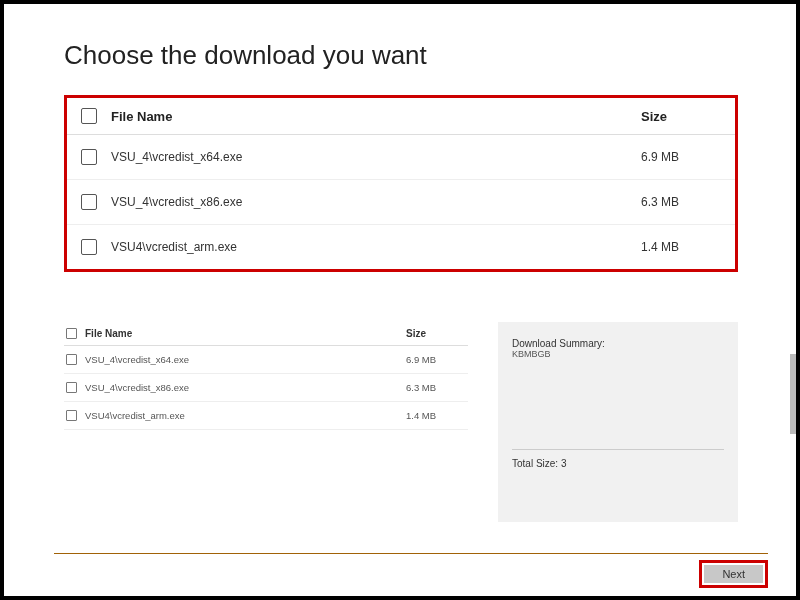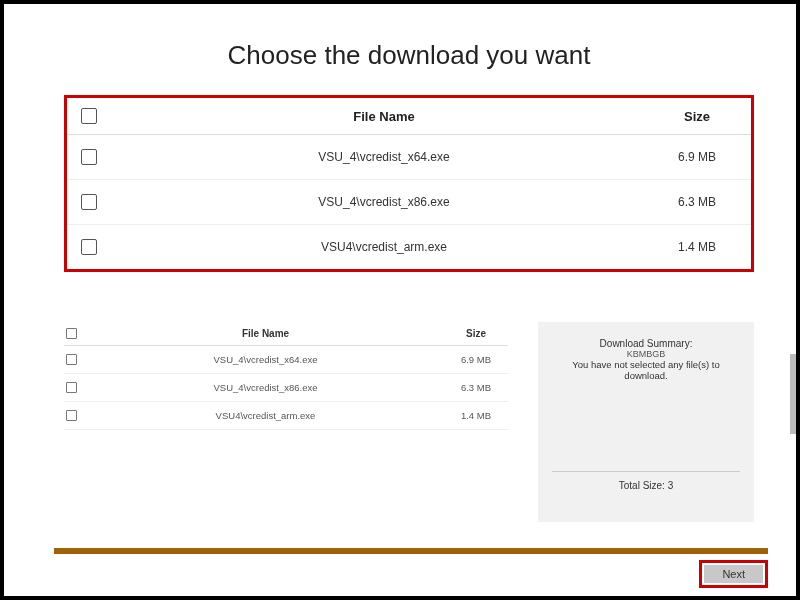--- a/index.html
+++ b/index.html
@@ -6,24 +6,23 @@
     body {
       font-family: "Segoe UI", Arial, sans-serif;
       background: #fff;
       width: 800px;
       height: 600px;
       overflow: hidden;
       border: 4px solid #000;
       position: relative;
     }
     .page {
-      padding: 36px 42px 20px 60px;
+      padding: 36px 58px 20px 60px;
       height: 100%;
       position: relative;
-      text-align: center;
     }
     .title {
       font-size: 26px;
       font-weight: 300;
       color: #222;
       margin-bottom: 24px;
     }
     
     .top-table {
       border: 3px solid #c00;
@@ -56,21 +55,21 @@
     .top-row .col-size { font-size: 12px; color: #333; width: 80px; }
 
     
     .lower {
       display: flex;
       gap: 30px;
       margin-top: 50px;
     }
     .lower-left { flex: 1; }
     .lower-right {
-      width: 216px;
+      width: 240px;
       background: #f1f1f1;
       padding: 16px 14px;
       position: relative;
       min-height: 200px;
     }
     .small-header {
       display: flex;
       align-items: center;
       padding: 6px 2px;
       border-bottom: 1px solid #ddd;
@@ -98,21 +97,21 @@
     .summary-units { font-size: 9px; color: #555; }
     .summary-msg { font-size: 9.5px; color: #333; }
     .summary-divider { border-top: 1px solid #ccc; margin-top: 90px; margin-bottom: 8px; }
     .summary-total { font-size: 10px; color: #333; }
 
     .bottom-bar {
       position: absolute;
       bottom: 8px;
       left: 50px;
       right: 28px;
-      border-top: 6px solid #a16207;
+      border-top: 1px solid #a16207;
       padding-top: 6px;
       display: flex;
       justify-content: flex-end;
     }
     .next-wrap {
       border: 3px solid #c00;
       padding: 2px;
     }
     .next-btn {
       background: #c8c8c8;
@@ -180,21 +179,20 @@
       <div class="small-row">
         <div class="cb-sm"></div>
         <div class="scol-name">VSU4\vcredist_arm.exe</div>
         <div class="scol-size">1.4 MB</div>
       </div>
     </div>
 
     <div class="lower-right">
       <div class="summary-title">Download Summary:</div>
       <div class="summary-units">KBMBGB</div>
-      <div class="summary-msg">You have not selected any file(s) to download.</div>
       <div class="summary-divider"></div>
       <div class="summary-total">Total Size: 3</div>
     </div>
   </div>
 
   <div class="bottom-bar">
     <div class="next-wrap">
       <div class="next-btn">Next</div>
     </div>
   </div>

